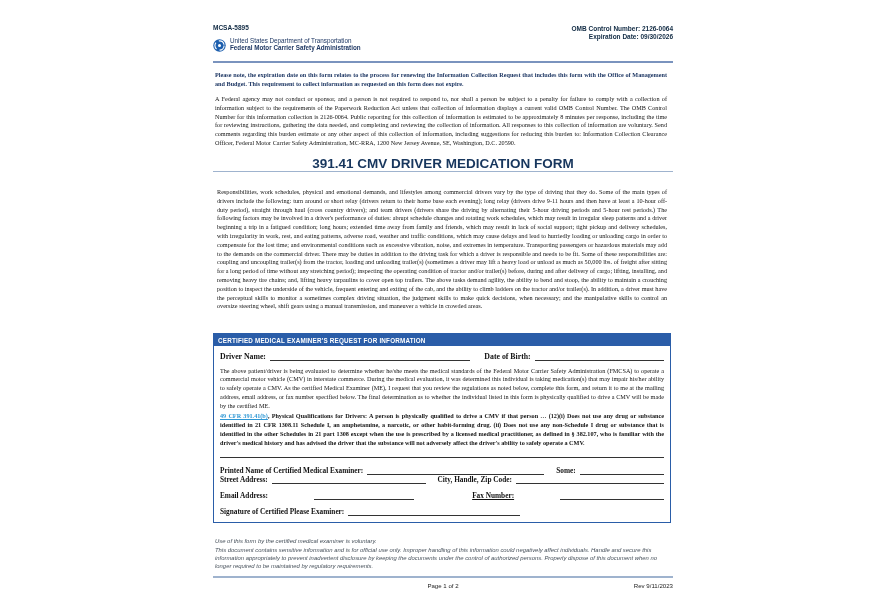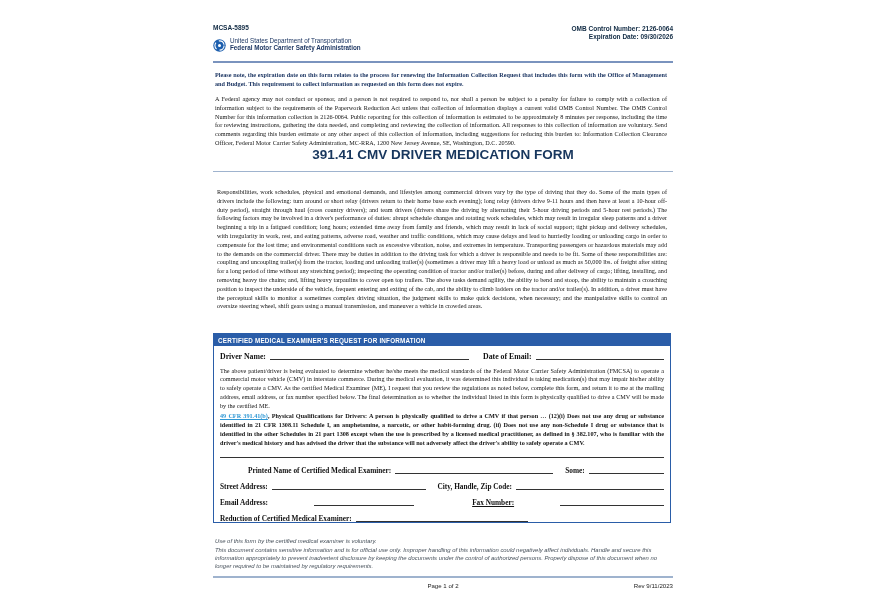--- a/index.html
+++ b/index.html
@@ -23,21 +23,21 @@
   .para{font-size:6.2px;line-height:1.42;text-align:justify;color:#141414;}
   .title{font-family:"Liberation Sans",sans-serif;font-weight:bold;font-size:13.5px;
          color:var(--title_navy,#17365D);text-align:center;width:100%;}
 
   
   .box{position:absolute;left:0;top:333px;width:458px;height:190px;
        border:1px solid var(--bar_blue,#2A5DA8);box-sizing:border-box;overflow:hidden;}
   .box-bar{background:var(--bar_blue,#2A5DA8);color:#fff;font-family:"Liberation Sans",sans-serif;
            font-weight:bold;font-size:6.3px;padding:2.5px 4px 2px 4px;letter-spacing:.2px;}
   .inbox{padding:0 6px;}
-  .frow{display:flex;align-items:flex-start;gap:4px;}
+  .frow{display:flex;align-items:flex-end;gap:4px;}
   .flabel{font-weight:bold;font-size:7.3px;white-space:nowrap;}
   .flabel-lg{font-weight:bold;font-size:7.8px;white-space:nowrap;}
   .fline{border-bottom:0.8px solid #333;height:7px;display:inline-block;}
   .cfr{font-weight:bold;}
   .cfr-link{color:var(--link_blue,#2E97D4);text-decoration:underline;font-weight:bold;cursor:pointer;}
 
   
   .footnote{font-family:"Liberation Sans",sans-serif;font-style:italic;font-size:5.9px;line-height:1.35;
             color:#454F59;text-align:left;}
   .footer-text{font-family:"Liberation Sans",sans-serif;font-size:6.1px;color:#222;}
@@ -68,65 +68,65 @@
       <div>OMB Control Number: 2126-0064</div>
       <div>Expiration Date: 09/30/2026</div>
     </div>
 
     <div class="abs rule-steel" style="left:0;top:61px;"></div>
 
     <div class="abs notice" style="left:2px;top:71px;width:452px;">Please note, the expiration date on this form relates to the process for renewing the Information Collection Request that includes this form with the Office of Management and Budget. This requirement to collect information as requested on this form does not expire.</div>
 
     <div class="abs para" style="left:2px;top:95px;width:452px;">A Federal agency may not conduct or sponsor, and a person is not required to respond to, nor shall a person be subject to a penalty for failure to comply with a collection of information subject to the requirements of the Paperwork Reduction Act unless that collection of information displays a current valid OMB Control Number. The OMB Control Number for this information collection is 2126-0064. Public reporting for this collection of information is estimated to be approximately 8 minutes per response, including the time for reviewing instructions, gathering the data needed, and completing and reviewing the collection of information. All responses to this collection of information are voluntary. Send comments regarding this burden estimate or any other aspect of this collection of information, including suggestions for reducing this burden to: Information Collection Clearance Officer, Federal Motor Carrier Safety Administration, MC-RRA, 1200 New Jersey Avenue, SE, Washington, D.C. 20590.</div>
 
-    <div class="abs title" style="left:0;top:147px;">391.41 CMV DRIVER MEDICATION FORM</div>
+    <div class="abs title" style="left:0;top:156px;">391.41 CMV DRIVER MEDICATION FORM</div>
     <div class="abs rule-light" style="left:0;top:171px;"></div>
 
     <div class="abs para" style="left:4px;top:188px;width:450px;">Responsibilities, work schedules, physical and emotional demands, and lifestyles among commercial drivers vary by the type of driving that they do. Some of the main types of drivers include the following: turn around or short relay (drivers return to their home base each evening); long relay (drivers drive 9-11 hours and then have at least a 10-hour off-duty period), straight through haul (cross country drivers); and team drivers (drivers share the driving by alternating their 5-hour driving periods and 5-hour rest periods.) The following factors may be involved in a driver's performance of duties: abrupt schedule changes and rotating work schedules, which may result in irregular sleep patterns and a driver beginning a trip in a fatigued condition; long hours; extended time away from family and friends, which may result in lack of social support; tight pickup and delivery schedules, with irregularity in work, rest, and eating patterns, adverse road, weather and traffic conditions, which may cause delays and lead to hurriedly loading or unloading cargo in order to compensate for the lost time; and environmental conditions such as excessive vibration, noise, and extremes in temperature. Transporting passengers or hazardous materials may add to the demands on the commercial driver. There may be duties in addition to the driving task for which a driver is responsible and needs to be fit. Some of these responsibilities are: coupling and uncoupling trailer(s) from the tractor, loading and unloading trailer(s) (sometimes a driver may lift a heavy load or unload as much as 50,000 lbs. of freight after sitting for a long period of time without any stretching period); inspecting the operating condition of tractor and/or trailer(s) before, during and after delivery of cargo; lifting, installing, and removing heavy tire chains; and, lifting heavy tarpaulins to cover open top trailers. The above tasks demand agility, the ability to bend and stoop, the ability to maintain a crouching position to inspect the underside of the vehicle, frequent entering and exiting of the cab, and the ability to climb ladders on the tractor and/or trailer(s). In addition, a driver must have the perceptual skills to monitor a sometimes complex driving situation, the judgment skills to make quick decisions, when necessary; and the manipulative skills to control an oversize steering wheel, shift gears using a manual transmission, and maneuver a vehicle in crowded areas.</div>
 
     <div class="box">
       <div class="box-bar">CERTIFIED MEDICAL EXAMINER'S REQUEST FOR INFORMATION</div>
 
       <div class="inbox">
         <div class="frow" style="margin-top:6px;">
           <span class="flabel-lg">Driver Name:</span>
           <span class="fline" style="flex:1.55;"></span>
-          <span class="flabel-lg" style="margin-left:10px;">Date of Email:</span>
+          <span class="flabel-lg" style="margin-left:10px;">Date of Birth:</span>
           <span class="fline" style="flex:1;"></span>
         </div>
 
         <div class="para" style="margin-top:6px;">The above patient/driver is being evaluated to determine whether he/she meets the medical standards of the Federal Motor Carrier Safety Administration (FMCSA) to operate a commercial motor vehicle (CMV) in interstate commerce. During the medical evaluation, it was determined this individual is taking medication(s) that may impair his/her ability to safely operate a CMV. As the certified Medical Examiner (ME), I request that you review the regulations as noted below, complete this form, and return it to me at the mailing address, email address, or fax number specified below. The final determination as to whether the individual listed in this form is physically qualified to drive a CMV will be made by the certified ME.</div>
 
         <div class="para cfr" style="margin-top:2px;"><span class="cfr-link">49 CFR 391.41(b)</span><span>, Physical Qualifications for Drivers:  A person is physically qualified to drive a CMV if that person … (12)(i) Does not use any drug or substance identified in 21 CFR 1308.11 Schedule I, an amphetamine, a narcotic, or other habit-forming drug. (ii) Does not use any non-Schedule I drug or substance that is identified in the other Schedules in 21 part 1308 except when the use is prescribed by a licensed medical practitioner, as defined in § 382.107, who is familiar with the driver's medical history and has advised the driver that the substance will not adversely affect the driver's ability to safely operate a CMV.</span></div>
 
         <div class="fline" style="display:block;margin-top:9px;width:100%;height:0;"></div>
 
-        <div class="frow" style="margin-top:8px;margin-left:28px;">
+        <div class="frow" style="margin-top:8px;">
           <span class="flabel">Printed Name of Certified Medical Examiner:</span>
           <span class="fline" style="flex:2.1;"></span>
           <span class="flabel" style="margin-left:8px;">Some:</span>
           <span class="fline" style="flex:1;"></span>
         </div>
 
-        <div class="frow" style="margin-top:7px;">
+        <div class="frow" style="">
           <span class="flabel">Street Address:</span>
           <span class="fline" style="flex:1.35;"></span>
           <span class="flabel" style="margin-left:8px;">City, Handle, Zip Code:</span>
           <span class="fline" style="flex:1.3;"></span>
         </div>
 
         <div class="frow" style="margin-top:7px;gap:46px;">
           <span class="flabel">Email Address:</span>
           <span class="fline" style="width:108px;"></span>
           <span class="flabel" style="margin-left:12px;text-decoration:underline;">Fax Number:</span>
           <span class="fline" style="width:112px;"></span>
         </div>
 
         <div class="frow" style="margin-top:7px;">
-          <span class="flabel">Reduction of Certified Medical Examiner:</span>
+          <span class="flabel">Signature of Certified Please Examiner:</span>
           <span class="fline" style="width:172px;"></span>
         </div>
       </div>
     </div>
 
     <div class="abs footnote" style="left:2px;top:538px;width:452px;">Use of this form by the certified medical examiner is voluntary.</div>
     <div class="abs footnote" style="left:2px;top:547px;width:452px;">This document contains sensitive information and is for official use only. Improper handling of this information could negatively affect individuals. Handle and secure this information appropriately to prevent inadvertent disclosure by keeping the documents under the control of authorized persons. Properly dispose of this document when no longer required to be maintained by regulatory requirements.</div>
 
     <div class="abs rule-light" style="left:0;top:576px;height:2px;"></div>
 

